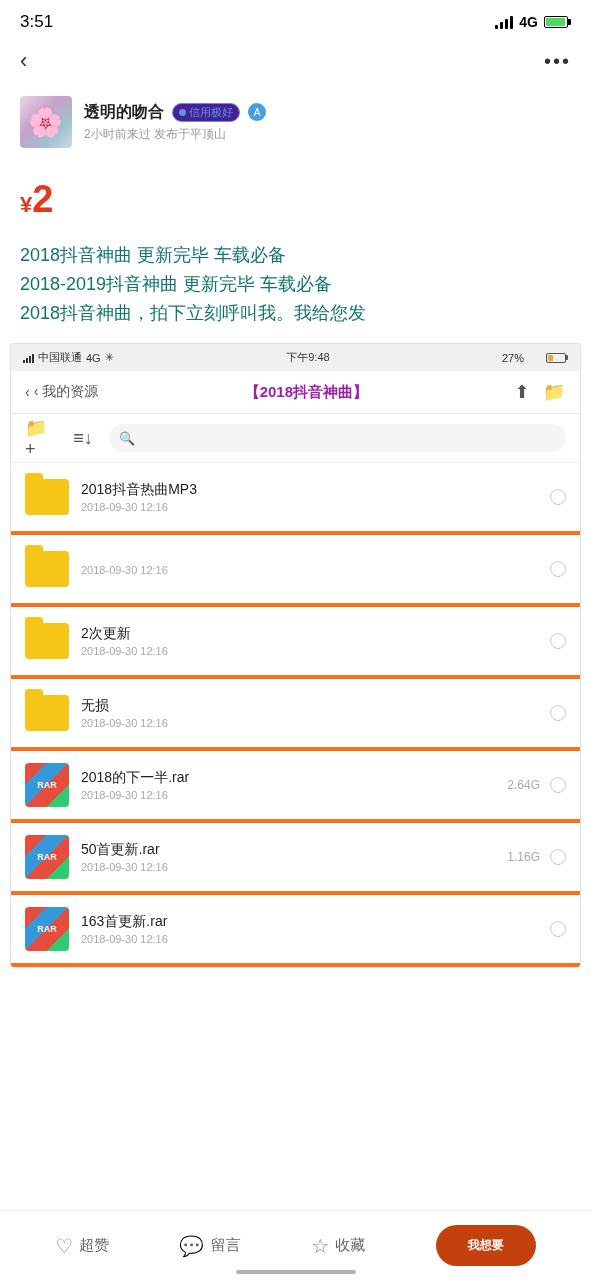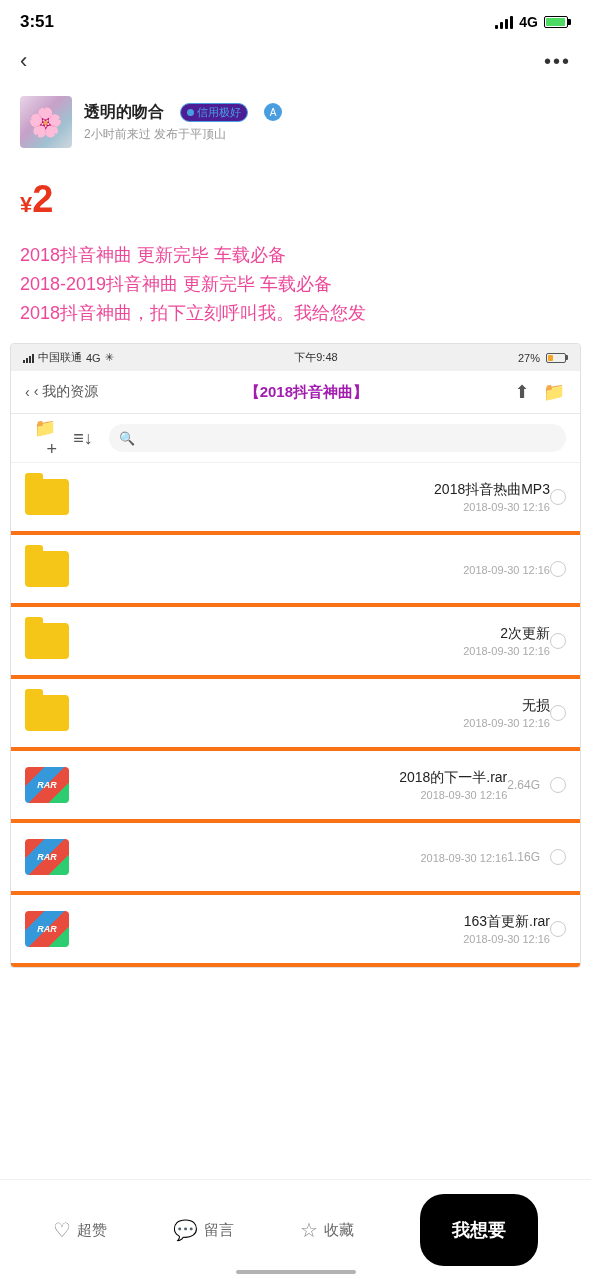--- a/index.html
+++ b/index.html
@@ -15,21 +15,21 @@
     
     .status-bar {
       display: flex;
       justify-content: space-between;
       align-items: center;
       padding: 12px 20px 8px 20px;
       background: #fff;
     }
     .status-time {
       font-size: 17px;
-      font-weight: 700;
+      font-weight: 400;
       color: #000;
     }
     .status-right {
       display: flex;
       align-items: center;
       gap: 6px;
     }
     .signal-bars {
       display: flex;
       align-items: flex-end;
@@ -114,21 +114,21 @@
     }
     .avatar-flowers {
       font-size: 28px;
     }
     .user-details {
       margin-left: 12px;
     }
     .user-name-row {
       display: flex;
       align-items: center;
-      gap: 16px;
+      gap: 8px;
     }
     .user-name {
       font-size: 16px;
       font-weight: 600;
       color: #222;
     }
     .credit-badge {
       display: flex;
       align-items: center;
       gap: 3px;
@@ -175,32 +175,31 @@
     }
     .price-symbol {
       font-size: 22px;
       font-weight: 700;
     }
 
     
     .description {
       padding: 10px 20px 16px 20px;
       font-size: 18px;
-      color: #ec4899;
+      color: #0f766e;
       line-height: 1.6;
     }
 
     
     .screenshot-embed {
       margin: 0 10px;
       border: 1px solid #e0e0e0;
       border-radius: 4px;
       overflow: hidden;
       background: #f5f5f5;
-      text-align: right;
     }
 
     
     .inner-status {
       display: flex;
       justify-content: space-between;
       align-items: center;
       background: #f0f0f0;
       padding: 6px 12px;
       font-size: 11px;
@@ -217,21 +216,21 @@
       gap: 1px;
       height: 10px;
     }
     .inner-signal-bar {
       width: 2px;
       background: #333;
     }
     .inner-status-right {
       display: flex;
       align-items: center;
-      gap: 6px;
+      gap: 22px;
     }
     .inner-battery {
       display: flex;
       align-items: center;
     }
     .inner-battery-body {
       width: 20px;
       height: 10px;
       border: 1.5px solid #555;
       border-radius: 2px;
@@ -349,30 +348,29 @@
       position: absolute;
       top: -6px;
       left: 0;
       width: 18px;
       height: 7px;
       background: #f5c518;
       border-radius: 3px 3px 0 0;
     }
     .rar-icon {
       width: 44px;
-      height: 36px;
+      height: 44px;
       background: linear-gradient(135deg, #e74c3c 25%, #3498db 25%, #3498db 50%, #e74c3c 50%, #e74c3c 75%, #2ecc71 75%);
       border-radius: 4px;
       display: flex;
       align-items: center;
       justify-content: center;
       color: #fff;
       font-size: 9px;
       font-weight: bold;
-      font-style: italic;
     }
     .file-info {
       flex: 1;
     }
     .file-name {
       font-size: 14px;
       color: #222;
       font-weight: 500;
     }
     .file-date {
@@ -411,26 +409,26 @@
       gap: 6px;
       font-size: 15px;
       color: #666;
       cursor: pointer;
     }
     .action-icon {
       font-size: 20px;
       color: #888;
     }
     .buy-btn {
-      background: #000000;
+      background: #c2410c;
       color: #fff;
       border: none;
       border-radius: 24px;
-      padding: 24px 32px;
-      font-size: 18px;
+      padding: 12px 32px;
+      font-size: 12px;
       font-weight: 600;
       cursor: pointer;
     }
 
     
     .home-indicator {
       position: fixed;
       bottom: 6px;
       left: 50%;
       transform: translateX(-50%);
@@ -600,20 +598,21 @@
       </div>
       <span class="file-size">2.64G</span>
       <div class="file-checkbox"></div>
     </div>
 
     <div class="file-item">
       <div class="file-icon">
         <div class="rar-icon">RAR</div>
       </div>
       <div class="file-info">
+        <div class="file-name">50首更新.rar</div>
         <div class="file-date">2018-09-30 12:16</div>
       </div>
       <span class="file-size">1.16G</span>
       <div class="file-checkbox"></div>
     </div>
 
     <div class="file-item">
       <div class="file-icon">
         <div class="rar-icon">RAR</div>
       </div>

